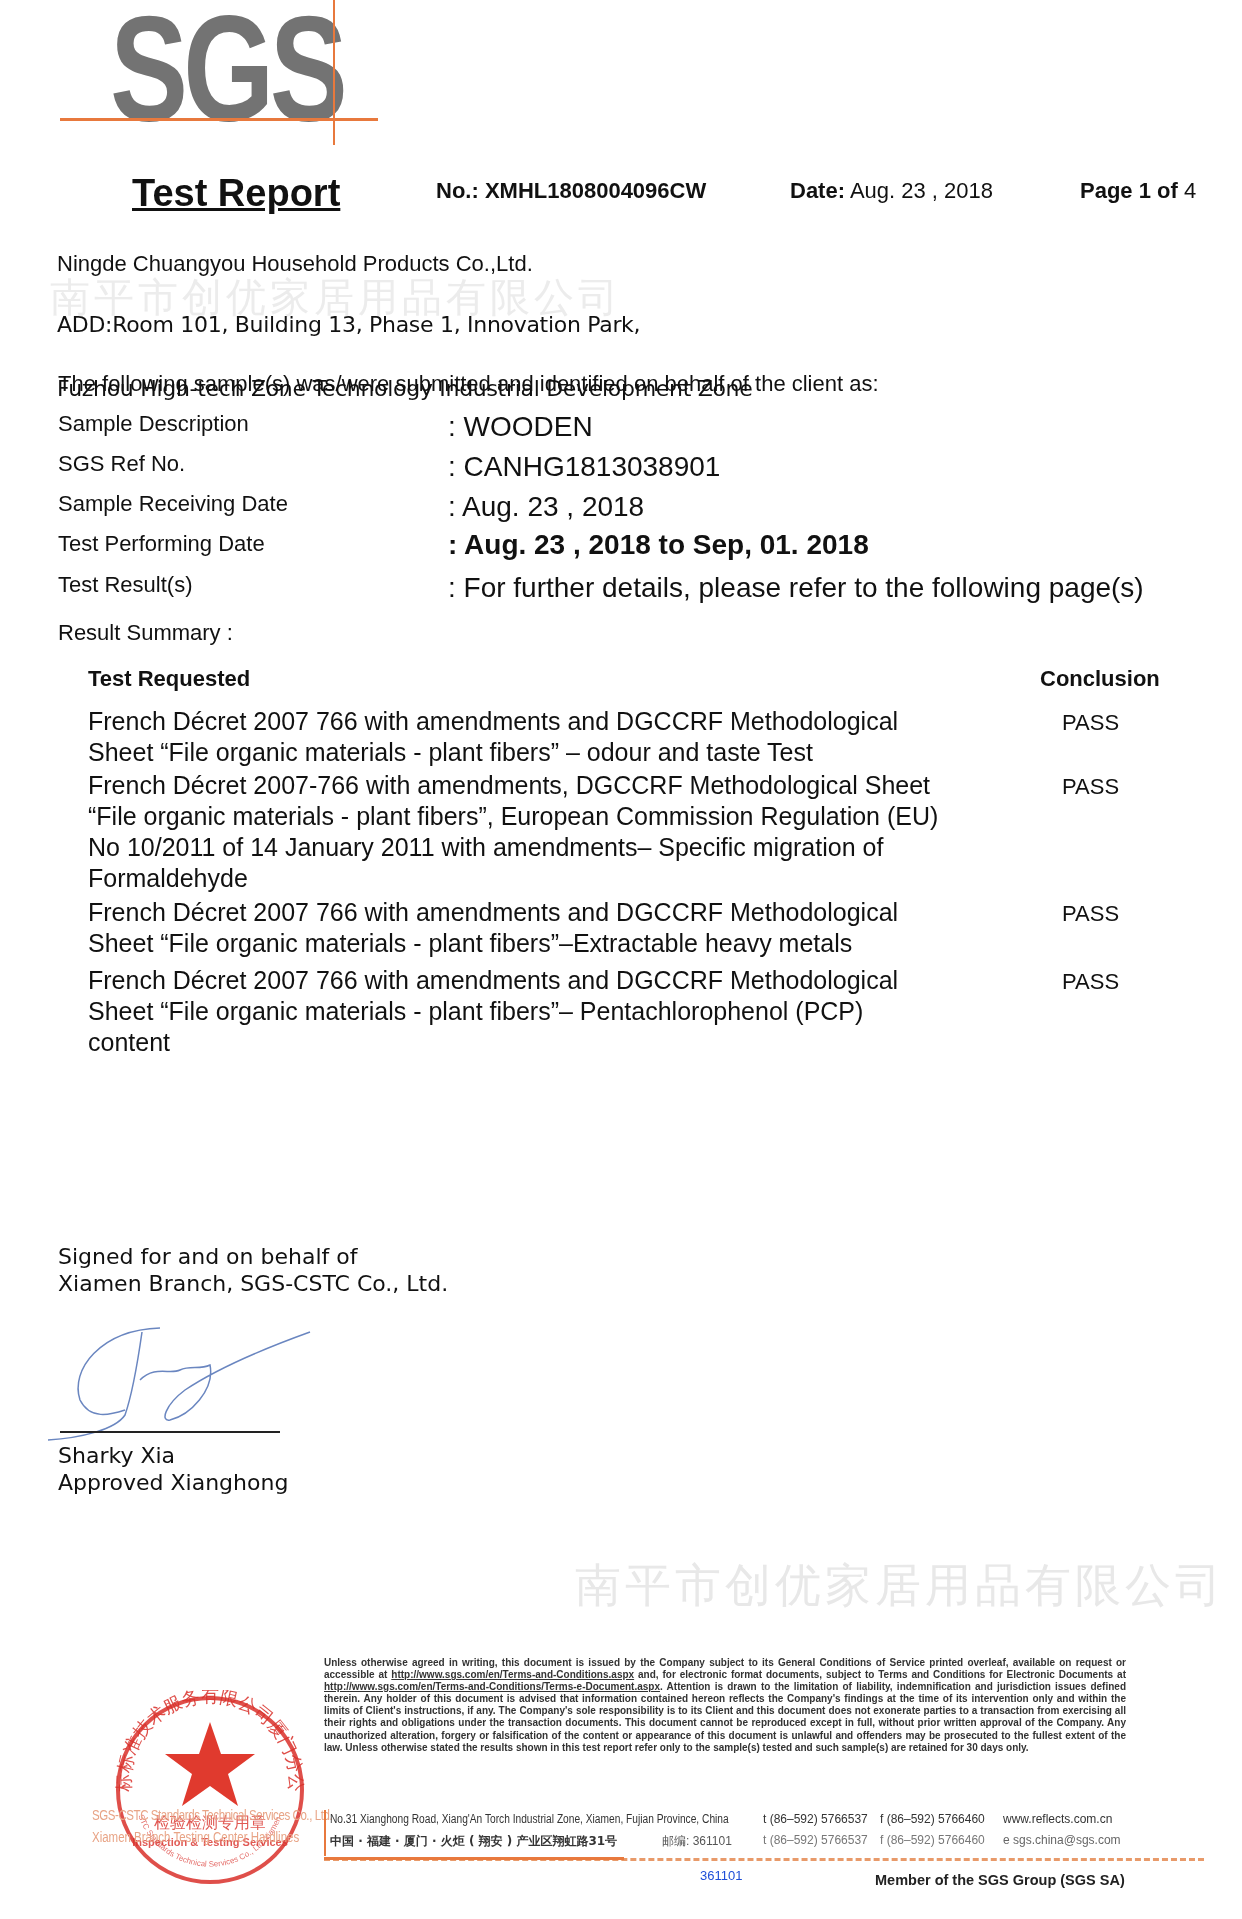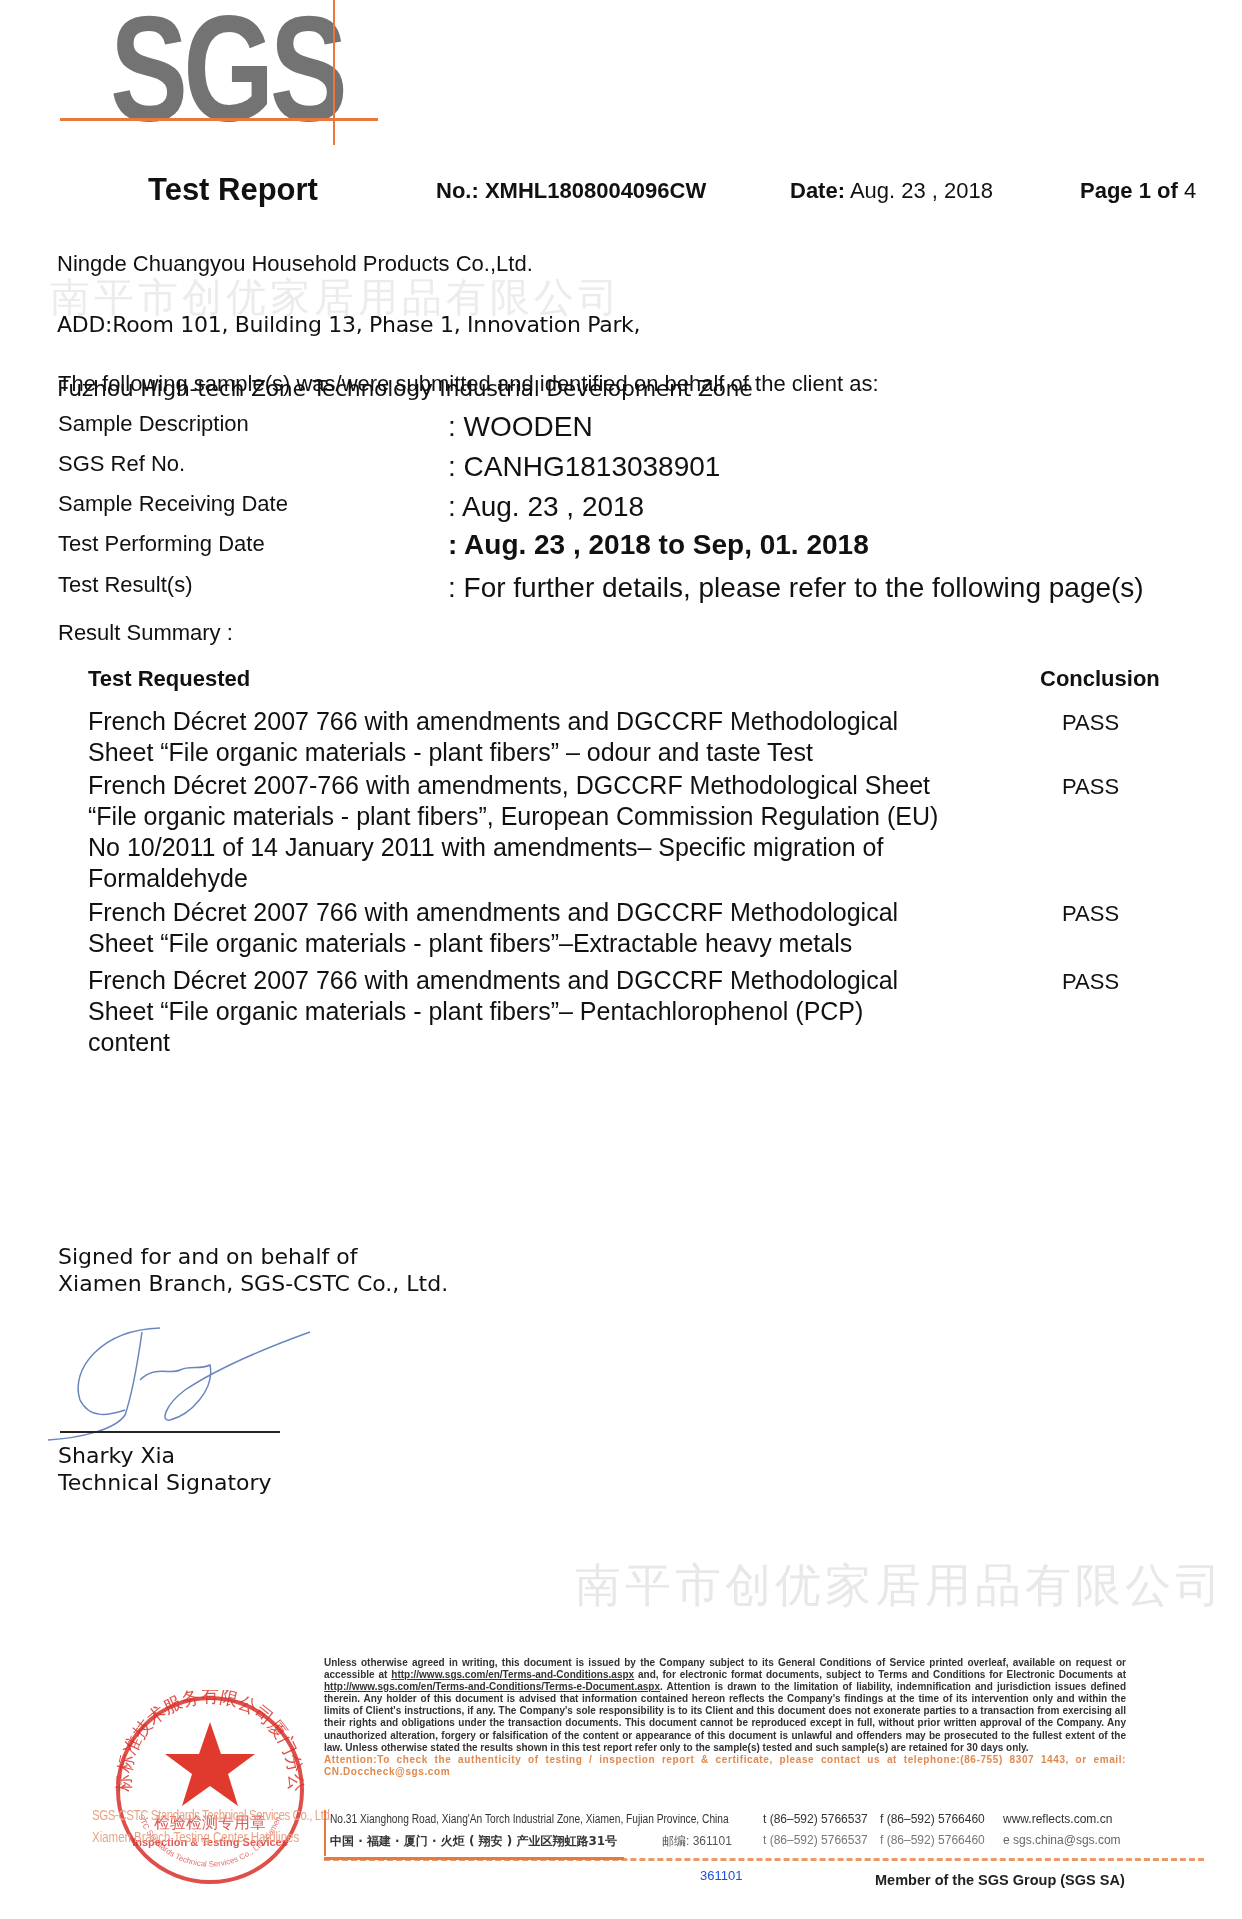--- a/index.html
+++ b/index.html
@@ -1,21 +1,21 @@
 <!DOCTYPE html>
 <html><head>
 <meta charset="utf-8">
 <style>
   html, body { margin:0; padding:0; background:#ffffff; }
   body { width:1242px; height:1919px; position:relative; overflow:hidden; font-family:"Liberation Sans", sans-serif; color:#111; }
   .abs { position:absolute; white-space:nowrap; }
   .logo-text { left:110px; top:-6px; font-family:"Liberation Sans", sans-serif; font-weight:bold; font-size:150px; letter-spacing:-6px; color:#737373; transform:scaleX(0.78); transform-origin:left top; line-height:150px; }
   .logo-hline { left:60px; top:118px; width:318px; height:3px; background:#e8793d; }
   .logo-vline { left:333px; top:0; width:2px; height:145px; background:#e8793d; }
-  .title { left:148px; top:172px; font-size:31px; font-weight:bold; }
+  .title { left:132px; top:172px; font-size:38px; font-weight:bold;text-decoration:underline; }
   .hdr { top:178px; font-size:22px; }
   .hdr b { font-weight:bold; }
   .addr { left:57px; font-size:22px; color:#111; }
   .addr2 { left:57px; font-size:22px; font-family:"DejaVu Sans", sans-serif; letter-spacing:-0.3px; }
   .row-l { left:58px; font-size:22px; }
   .row-r { left:448px; font-size:28px; }
   .tbl { left:88px; font-size:25px; line-height:31px; white-space:normal; width:860px; }
   .pass { left:1062px; font-size:22px; }
   .sigtxt { left:58px; font-size:22px; line-height:27px; font-family:"DejaVu Sans", sans-serif; }
   .sigline { left:60px; top:1431px; width:220px; height:2px; background:#222; }
@@ -88,21 +88,21 @@
 <div class="abs pass" style="top:969px;">PASS</div>
 
 <div class="abs sigtxt" style="top:1243px;">Signed for and on behalf of</div>
 <div class="abs sigtxt" style="top:1270px;">Xiamen Branch, SGS-CSTC Co., Ltd.</div>
 <svg class="abs" style="left:40px; top:1320px;" width="280" height="125">
   <path d="M120 8 C 60 10, 30 50, 40 80 C 50 100, 70 95, 85 90 M102 12 C 98 40, 92 75, 85 95 C 75 110, 40 118, 8 120" fill="none" stroke="#6a86c0" stroke-width="1.5"></path>
   <path d="M100 60 C 115 45, 130 55, 140 50 C 150 45, 160 50, 170 45 C 175 70, 150 95, 130 100 C 120 102, 125 85, 145 70 C 175 50, 220 30, 270 12" fill="none" stroke="#6a86c0" stroke-width="1.5"></path>
 </svg>
 <div class="abs sigline"></div>
 <div class="abs sigtxt" style="top:1442px;">Sharky Xia</div>
-<div class="abs sigtxt" style="top:1469px;">Technical Signatory</div>
+<div class="abs sigtxt" style="top:1469px;">Approved Xianghong</div>
 
 <div class="abs watermark">南平市创优家居用品有限公司</div>
 
 <svg class="abs" style="left:110px; top:1690px;" width="200" height="200">
   <defs>
     <path id="arcTop" d="M 22 110 A 80 80 0 1 1 178 110"></path>
     <path id="arcBot" d="M 28 125 A 76 76 0 0 0 172 125"></path>
   </defs>
   <circle cx="100" cy="100" r="92" fill="none" stroke="#d9302a" stroke-width="4" opacity="0.85"></circle>
   <text font-size="18" fill="#d9302a" opacity="0.85" font-family="DejaVu Sans, sans-serif">
@@ -113,21 +113,20 @@
   <text x="100" y="156" font-size="11" font-weight="bold" fill="#d9302a" text-anchor="middle" opacity="0.8" font-family="Liberation Sans, sans-serif">Inspection &amp; Testing Services</text>
   <text font-size="8" fill="#d9302a" opacity="0.7" font-family="Liberation Sans, sans-serif">
     <textPath href="#arcBot" startOffset="50%" text-anchor="middle">SGS-CSTC Standards Technical Services Co., Ltd. Xiamen Branch</textPath>
   </text>
 </svg>
 <div class="abs stamp-caption" style="top:1807px; letter-spacing:-0.5px; transform:scaleX(0.82); transform-origin:left top;">SGS-CSTC Standards Technical Services Co., Ltd.</div>
 <div class="abs stamp-caption" style="top:1829px; transform:scaleX(0.82); transform-origin:left top;">Xiamen Branch Testing Center Hardlines</div>
 
 <div class="abs fine">
   <span>Unless otherwise agreed in writing, this document is issued by the Company subject to its General Conditions of Service printed overleaf, available on request or accessible at </span><u>http://www.sgs.com/en/Terms-and-Conditions.aspx</u><span> and, for electronic format documents, subject to Terms and Conditions for Electronic Documents at </span><u>http://www.sgs.com/en/Terms-and-Conditions/Terms-e-Document.aspx</u><span>. Attention is drawn to the limitation of liability, indemnification and jurisdiction issues defined therein. Any holder of this document is advised that information contained hereon reflects the Company's findings at the time of its intervention only and within the limits of Client's instructions, if any. The Company's sole responsibility is to its Client and this document does not exonerate parties to a transaction from exercising all their rights and obligations under the transaction documents. This document cannot be reproduced except in full, without prior written approval of the Company. Any unauthorized alteration, forgery or falsification of the content or appearance of this document is unlawful and offenders may be prosecuted to the fullest extent of the law. Unless otherwise stated the results shown in this test report refer only to the sample(s) tested and such sample(s) are retained for 30 days only.</span>
-  <span class="attn" style="display:block;">Attention:To check the authenticity of testing / inspection report &amp; certificate, please contact us at telephone:(86-755) 8307 1443, or email: CN.Doccheck@sgs.com</span>
 </div>
 
 <div class="abs foot-bar"></div>
 <div class="abs" style="left:330px; top:1812px; font-size:12px; color:#333; transform:scaleX(0.85); transform-origin:left top;">No.31 Xianghong Road, Xiang'An Torch Industrial Zone, Xiamen, Fujian Province, China</div>
 <div class="abs" style="left:700px; top:1868px; font-size:13px; color:#1d4ed8;">361101</div>
 <div class="abs" style="left:763px; top:1812px; font-size:12px; color:#333;">t (86–592) 5766537</div>
 <div class="abs" style="left:880px; top:1812px; font-size:12px; color:#333;">f (86–592) 5766460</div>
 <div class="abs" style="left:1003px; top:1812px; font-size:12px; color:#333;">www.reflects.com.cn</div>
 
 <div class="abs" style="left:330px; top:1833px; font-size:12px; color:#333; font-weight:bold; font-family:'DejaVu Sans', sans-serif;">中国 · 福建 · 厦门 · 火炬 ( 翔安 ) 产业区翔虹路31号</div>

